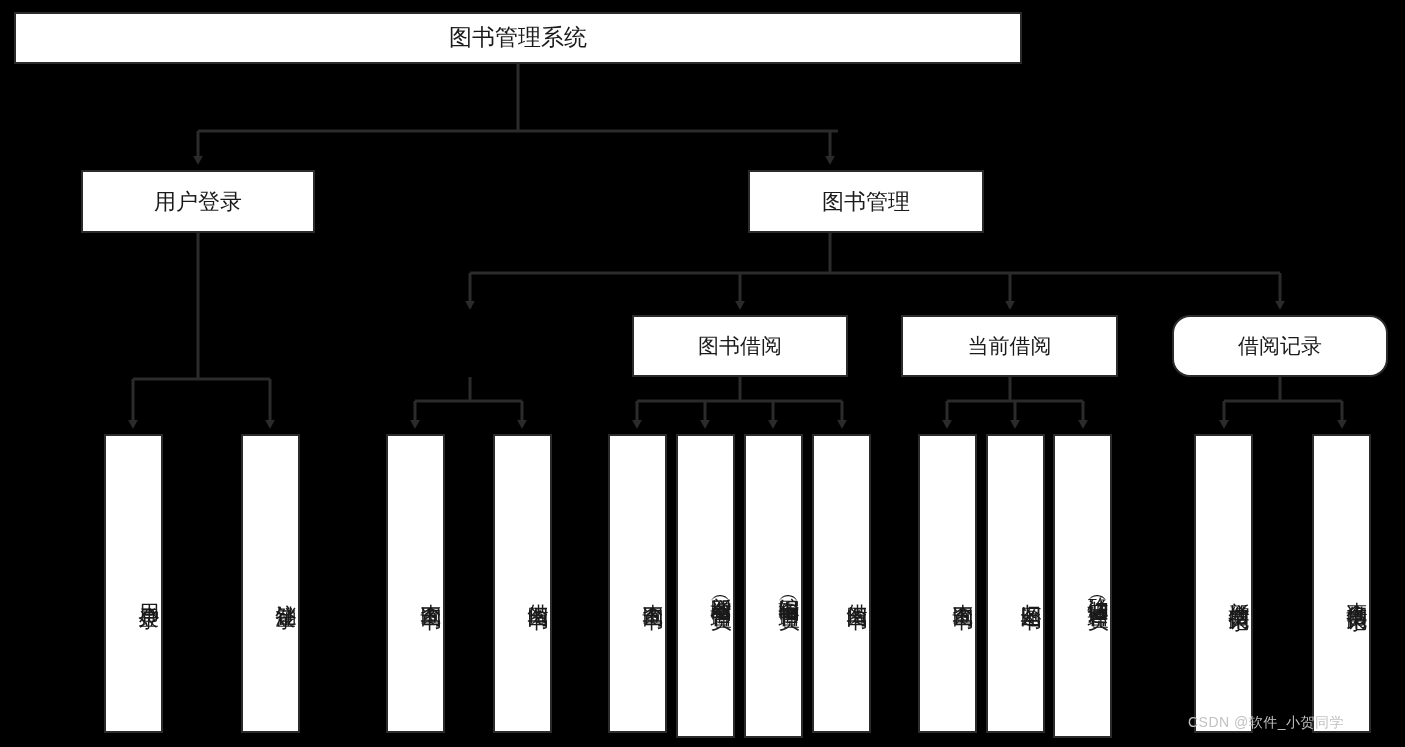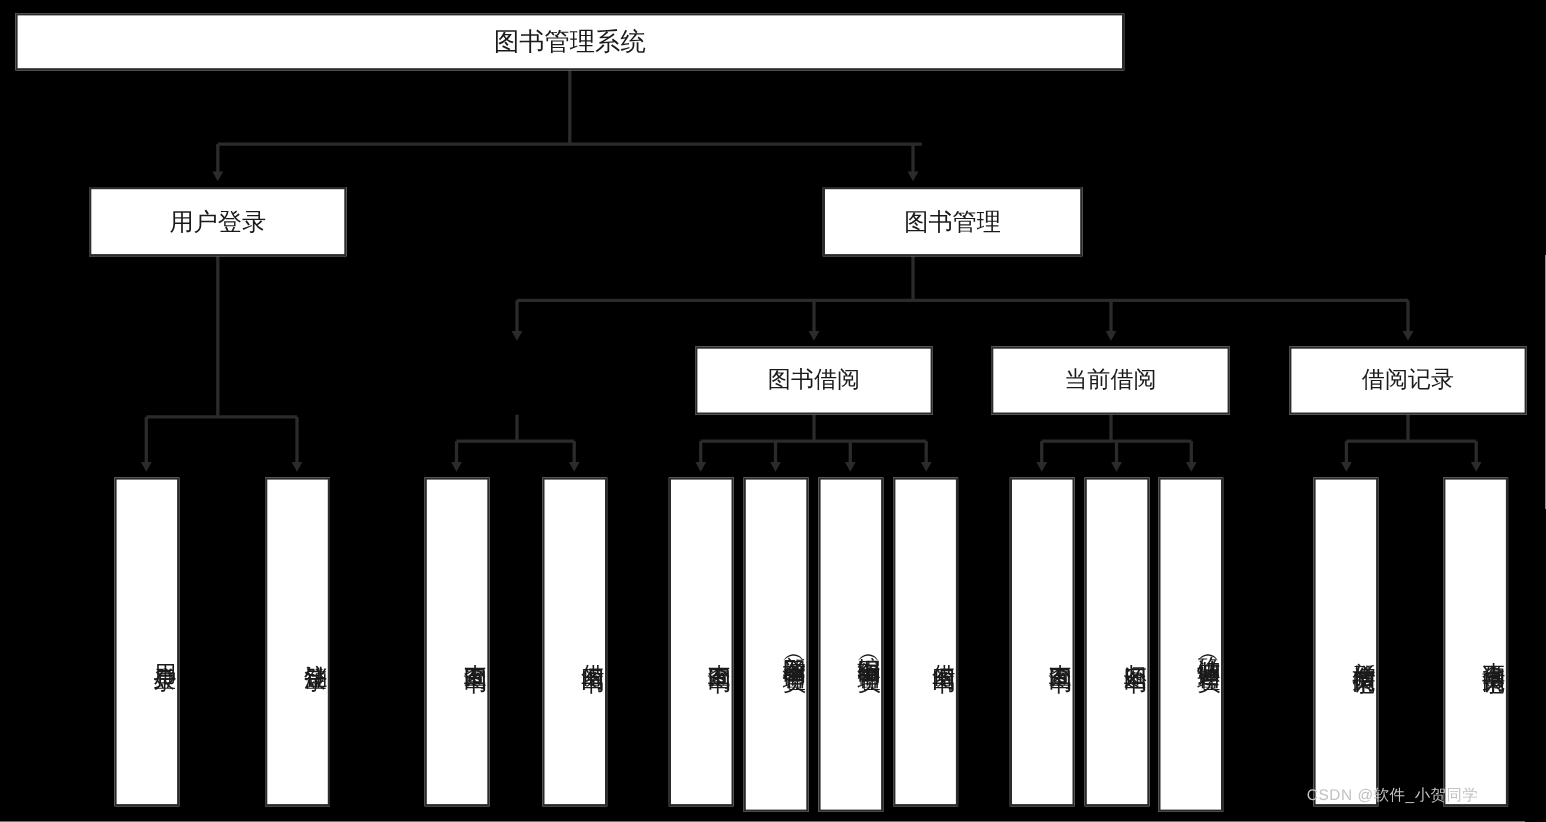--- a/index.html
+++ b/index.html
@@ -143,21 +143,21 @@
   <div class="node level2" style="left:712px; top:170px; width:236px; height:63px;margin-left:36px;">
     <span class="lbl">图书管理</span>
   </div>
 
   <div class="node level3" style="left:901px; top:315px; width:217px; height:62px;">
     <span class="lbl">当前借阅</span>
   </div>
   <div class="node level3" style="left:632px; top:315px; width:216px; height:62px;">
     <span class="lbl">图书借阅</span>
   </div>
-  <div class="node level3" style="left:1172px; top:315px; width:216px; height:62px;">
+  <div class="node level3" style="left:1172px; top:315px; width:216px; height:62px;border-radius:18px;">
     <span class="lbl">借阅记录</span>
   </div>
 
   <div class="node leaf" style="left:104px; top:434px; width:59px; height:299px;">
     <span class="lbl">用户登录</span>
   </div>
   <div class="node leaf" style="left:241px; top:434px; width:59px; height:299px;">
     <span class="lbl">注销登录</span>
   </div>
 

